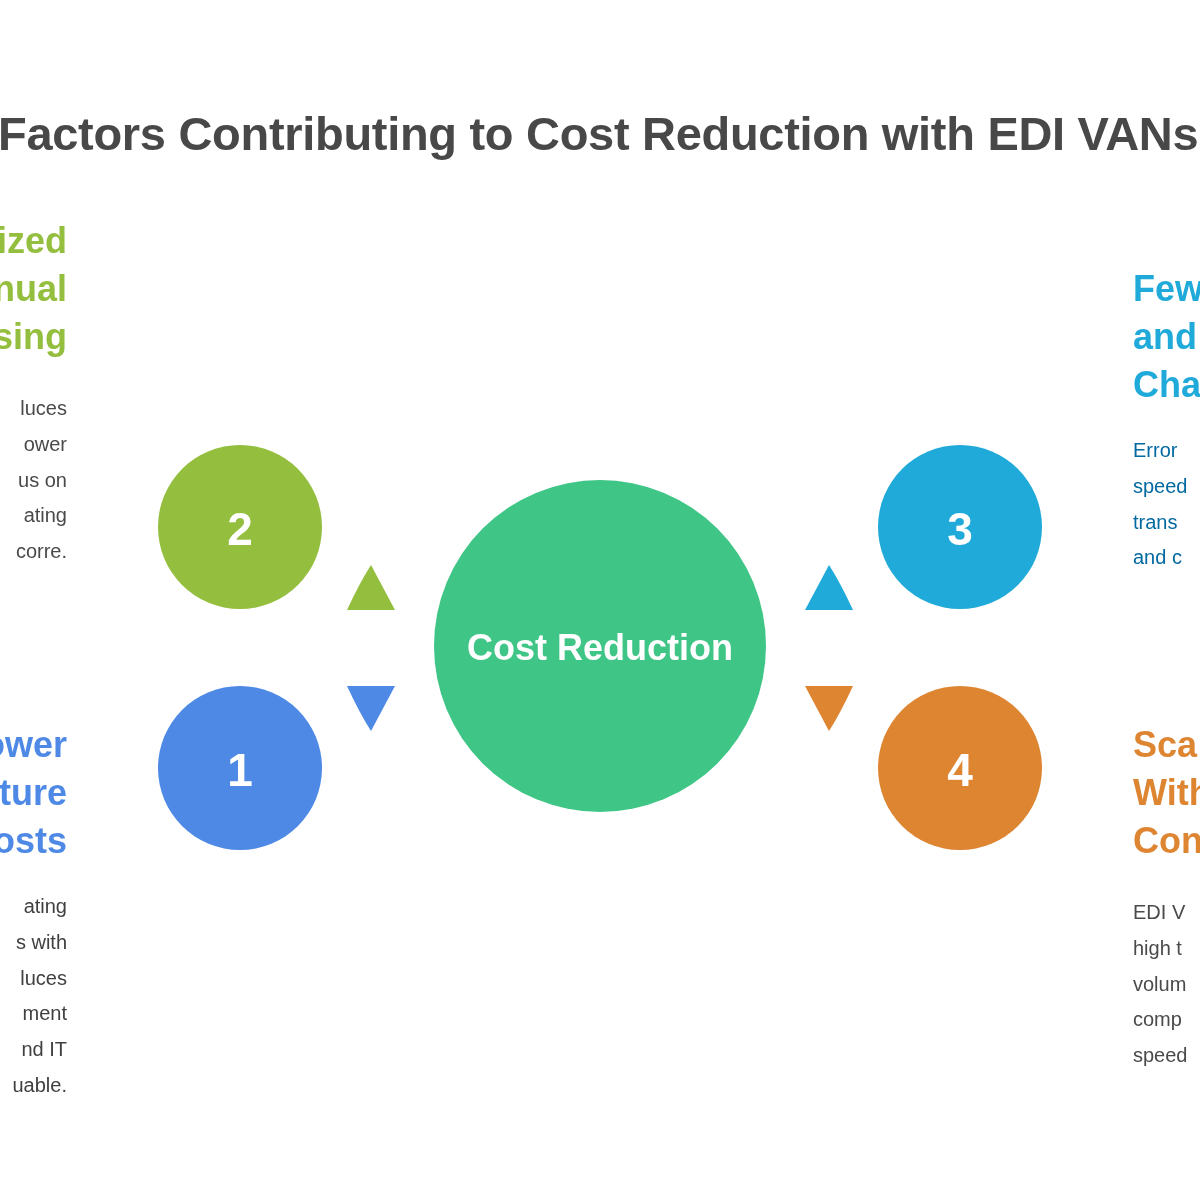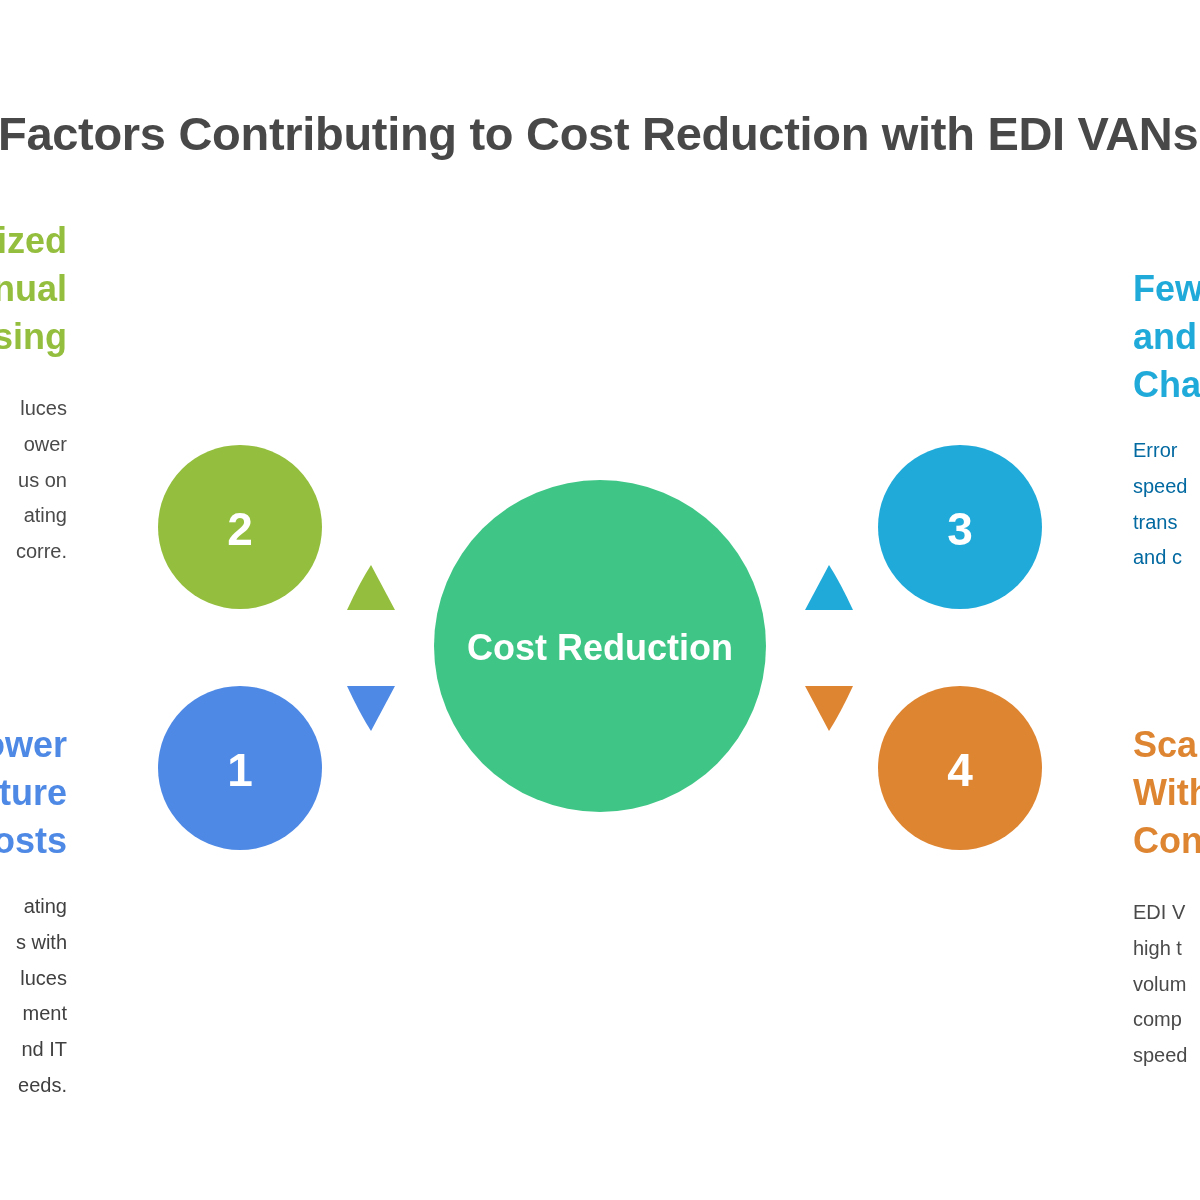--- a/index.html
+++ b/index.html
@@ -109,21 +109,21 @@
   <span class="line">ower</span>
   <span class="line">ture</span>
   <span class="line">osts</span>
 </div>
 <div class="factor-desc left-block" style="right: 1133px; top: 889px; color: #404040;">
   <span class="line">ating</span>
   <span class="line">s with</span>
   <span class="line">luces</span>
   <span class="line">ment</span>
   <span class="line">nd IT</span>
-  <span class="line">eeds.</span>
+  <span class="line">uable.</span>
 </div>
 
 <div class="factor-heading right-block" style="left:1133px; top:265px; color:#20aad9;">
   <span class="line">Few</span>
   <span class="line">and</span>
   <span class="line">Cha</span>
 </div>
 <div class="factor-desc right-block" style="left: 1133px; top: 433px; color: #0369a1;">
   <span class="line">Error</span>
   <span class="line">speed</span>

